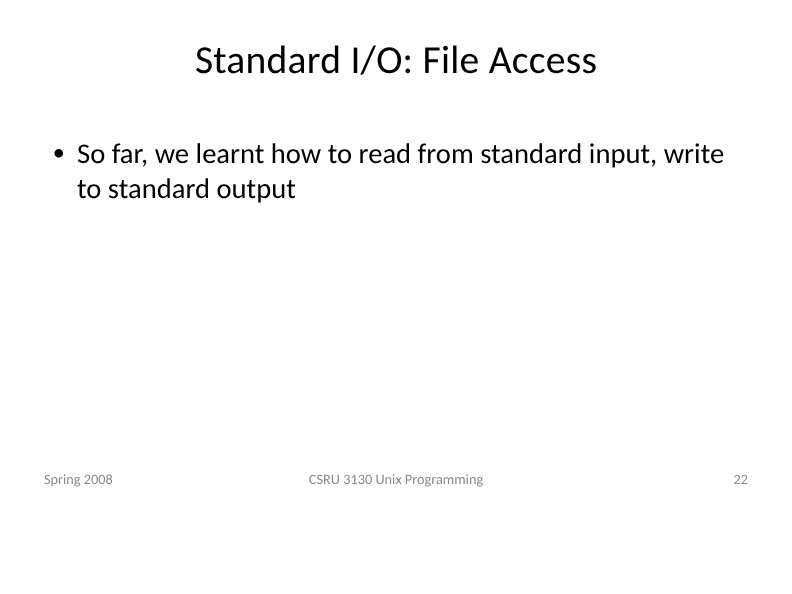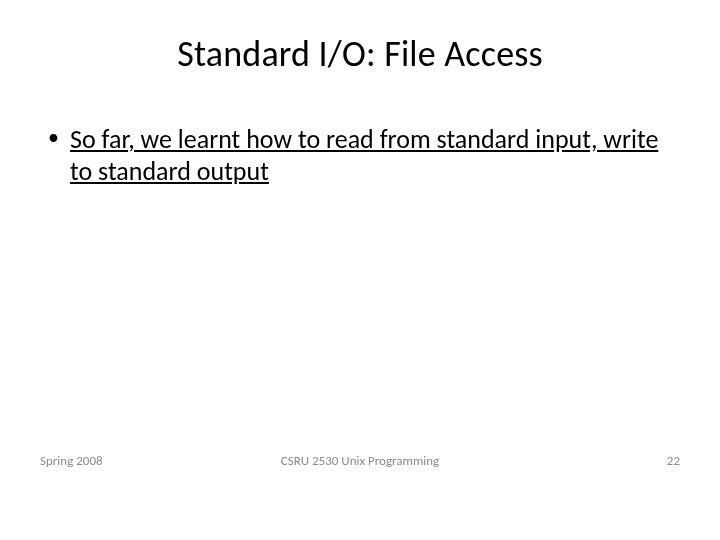--- a/index.html
+++ b/index.html
@@ -21,41 +21,40 @@
     font-weight: 400;
     text-align: center;
     margin-top: 4px;
     margin-bottom: 48px;
     letter-spacing: 0.2px;
   }
   .body {
     font-size: 26px;
     line-height: 1.22;
     padding-left: 6px;
-    text-decoration: underline;
   }
   .body ul {
     list-style: none;
   }
   .body li {
     position: relative;
     padding-left: 24px;
     margin-bottom: 6px;
   }
   .body li::before {
     content: "•";
     position: absolute;
     left: 2px;
     top: 0;
     font-size: 22px;
     line-height: 1.3;
   }
   .footer {
     position: absolute;
-    bottom: 12px;
+    bottom: 36px;
     left: 0;
     width: 100%;
     padding: 0 40px;
     display: flex;
     justify-content: space-between;
     align-items: baseline;
     font-size: 13px;
     color: #8a8a8a;
   }
   .footer .center {
@@ -73,16 +72,16 @@
   <h1 class="title">Standard I/O: File Access</h1>
 
   <div class="body">
     <ul>
       <li>So far, we learnt how to read from standard input, write to standard output</li>
     </ul>
   </div>
 
   <div class="footer">
     <span class="left">Spring 2008</span>
-    <span class="center">CSRU 2530 Unix Programming</span>
+    <span class="center">CSRU 3130 Unix Programming</span>
     <span class="right">22</span>
   </div>
 </div>
 
 </body></html>

